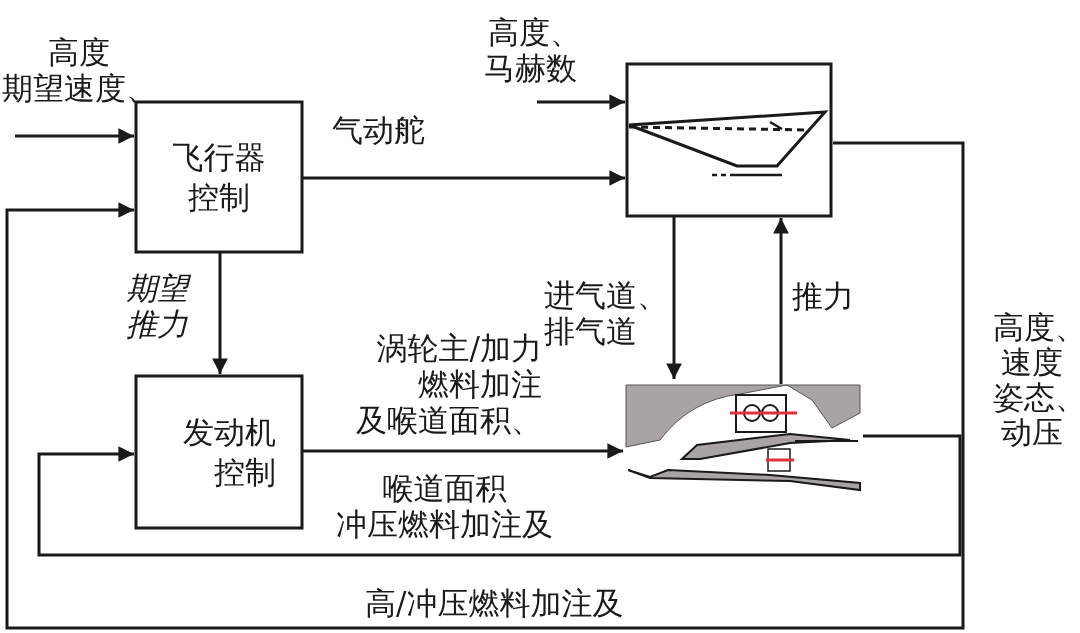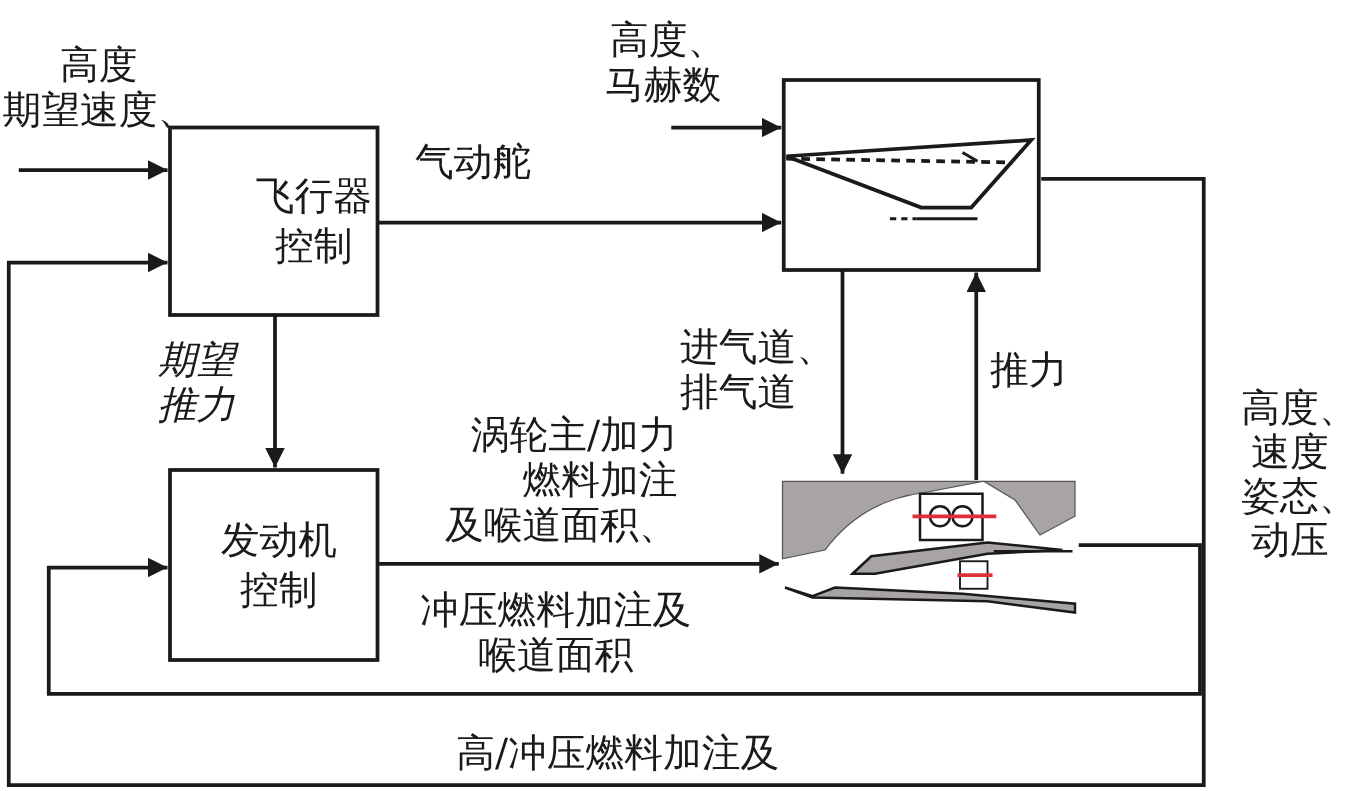--- a/index.html
+++ b/index.html
@@ -1,20 +1,20 @@
 <!DOCTYPE html>
 <html><head>
 <meta charset="utf-8">
 <style>
   html, body { margin: 0; padding: 0; background: #ffffff; }
   body { width: 1080px; height: 633px; position: relative; overflow: hidden;
          font-family: "DejaVu Serif", "Liberation Serif", serif; color: #1a1a1a; }
   svg#diagram { position: absolute; left: 0; top: 0; }
   .lbl { position: absolute; font-size: 31px; line-height: 36px; white-space: nowrap; text-align: center; }
-  .box-text { position: absolute; font-size: 31px; line-height: 40px; text-align: center; padding-left: 32px; }
+  .box-text { position: absolute; font-size: 31px; line-height: 40px; text-align: center; }
 </style>
 </head>
 <body>
 
 <svg id="diagram" width="1080" height="633" viewBox="0 0 1080 633">
   <defs>
     <marker id="arr" viewBox="0 0 10 10" refX="10" refY="5" markerWidth="5.2" markerHeight="5.2" orient="auto-start-reverse" markerUnits="strokeWidth">
       <path d="M0,0 L10,5 L0,10 z" fill="#1a1a1a"></path>
     </marker>
   </defs>
@@ -62,51 +62,51 @@
     <line x1="730" y1="413" x2="797" y2="413" stroke="#e0303a" stroke-width="3"></line>
     <rect x="768" y="449" width="22" height="22" fill="#fff" stroke="#1a1a1a" stroke-width="1.5"></rect>
     <line x1="766" y1="460" x2="794" y2="460" stroke="#e0303a" stroke-width="3"></line>
   </g>
 </svg>
 
 <div class="box-text" style="left:136px;top:137px;width:166px;">
   <div>飞行器</div>
   <div>控制</div>
 </div>
-<div class="box-text" style="left:124px;top:412px;width:134px;">
+<div class="box-text" style="left:142px;top:412px;width:134px;text-align:right;">
   <div>发动机</div>
   <div>控制</div>
 </div>
 
 <div class="lbl" style="left:2px;top:34px;">
   <div style="text-align:left;padding-left:46px">高度</div>
   <div>期望速度、</div>
 </div>
 <div class="lbl" style="left:332px;top:112px;">气动舵</div>
 <div class="lbl" style="left:480px;top:14px;">
   <div style="text-align:left;padding-left:8px">高度、</div>
   <div>马赫数</div>
 </div>
 <div class="lbl" style="left:126px;top:270px;font-style:italic;">
   <div>期望</div>
   <div>推力</div>
 </div>
-<div class="lbl" style="left:544px;top:260px;text-align:left;">
+<div class="lbl" style="left:544px;top:277px;text-align:left;">
   <div>进气道、</div>
   <div>排气道</div>
 </div>
 <div class="lbl" style="left:792px;top:278px;">推力</div>
 <div class="lbl" style="left:356px;top:330px;text-align:right;">
   <div>涡轮主/加力</div>
   <div>燃料加注</div>
   <div>及喉道面积、</div>
 </div>
 <div class="lbl" style="left:336px;top:470px;">
+  <div>喉道面积</div>
   <div>冲压燃料加注及</div>
-  <div>喉道面积</div>
 </div>
 <div class="lbl" style="left:993px;top:310px;line-height:35px;">
   <div style="text-align:left">高度、</div>
   <div style="text-align:left;padding-left:8px">速度</div>
   <div style="text-align:left">姿态、</div>
   <div style="text-align:left;padding-left:8px">动压</div>
 </div>
 <div class="lbl" style="left:365px;top:585px;">高/冲压燃料加注及</div>
 
 </body></html>

